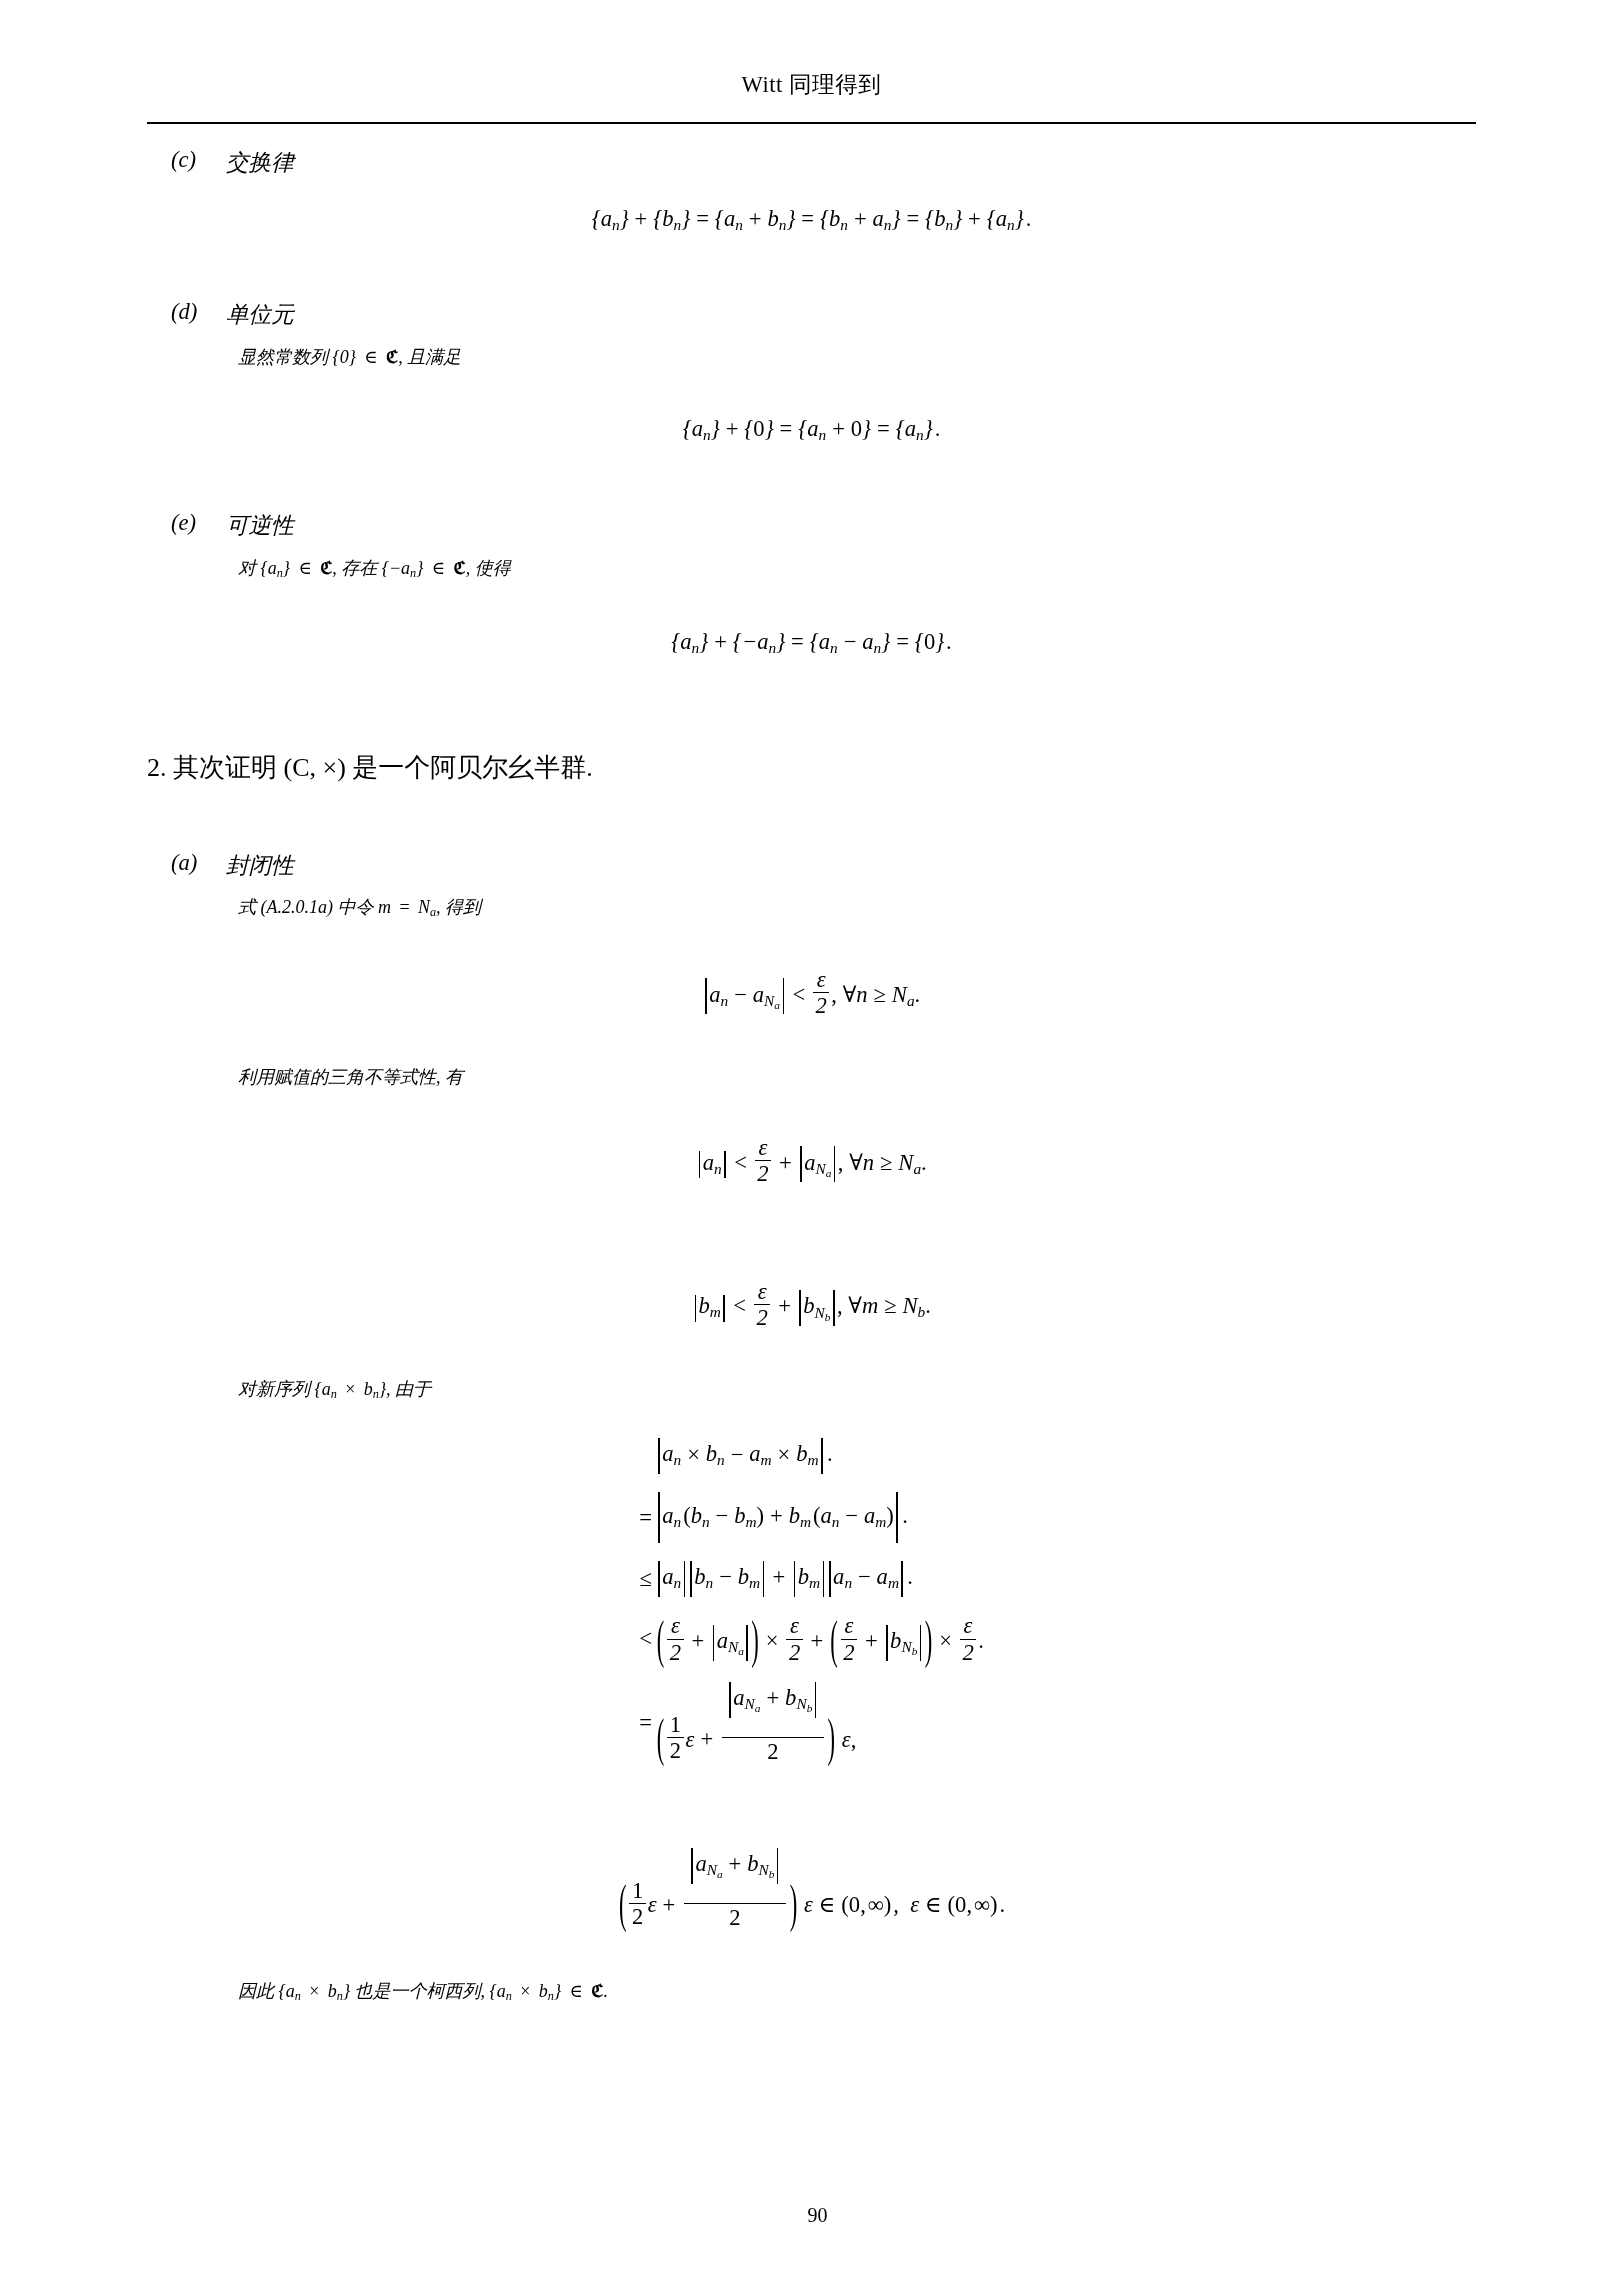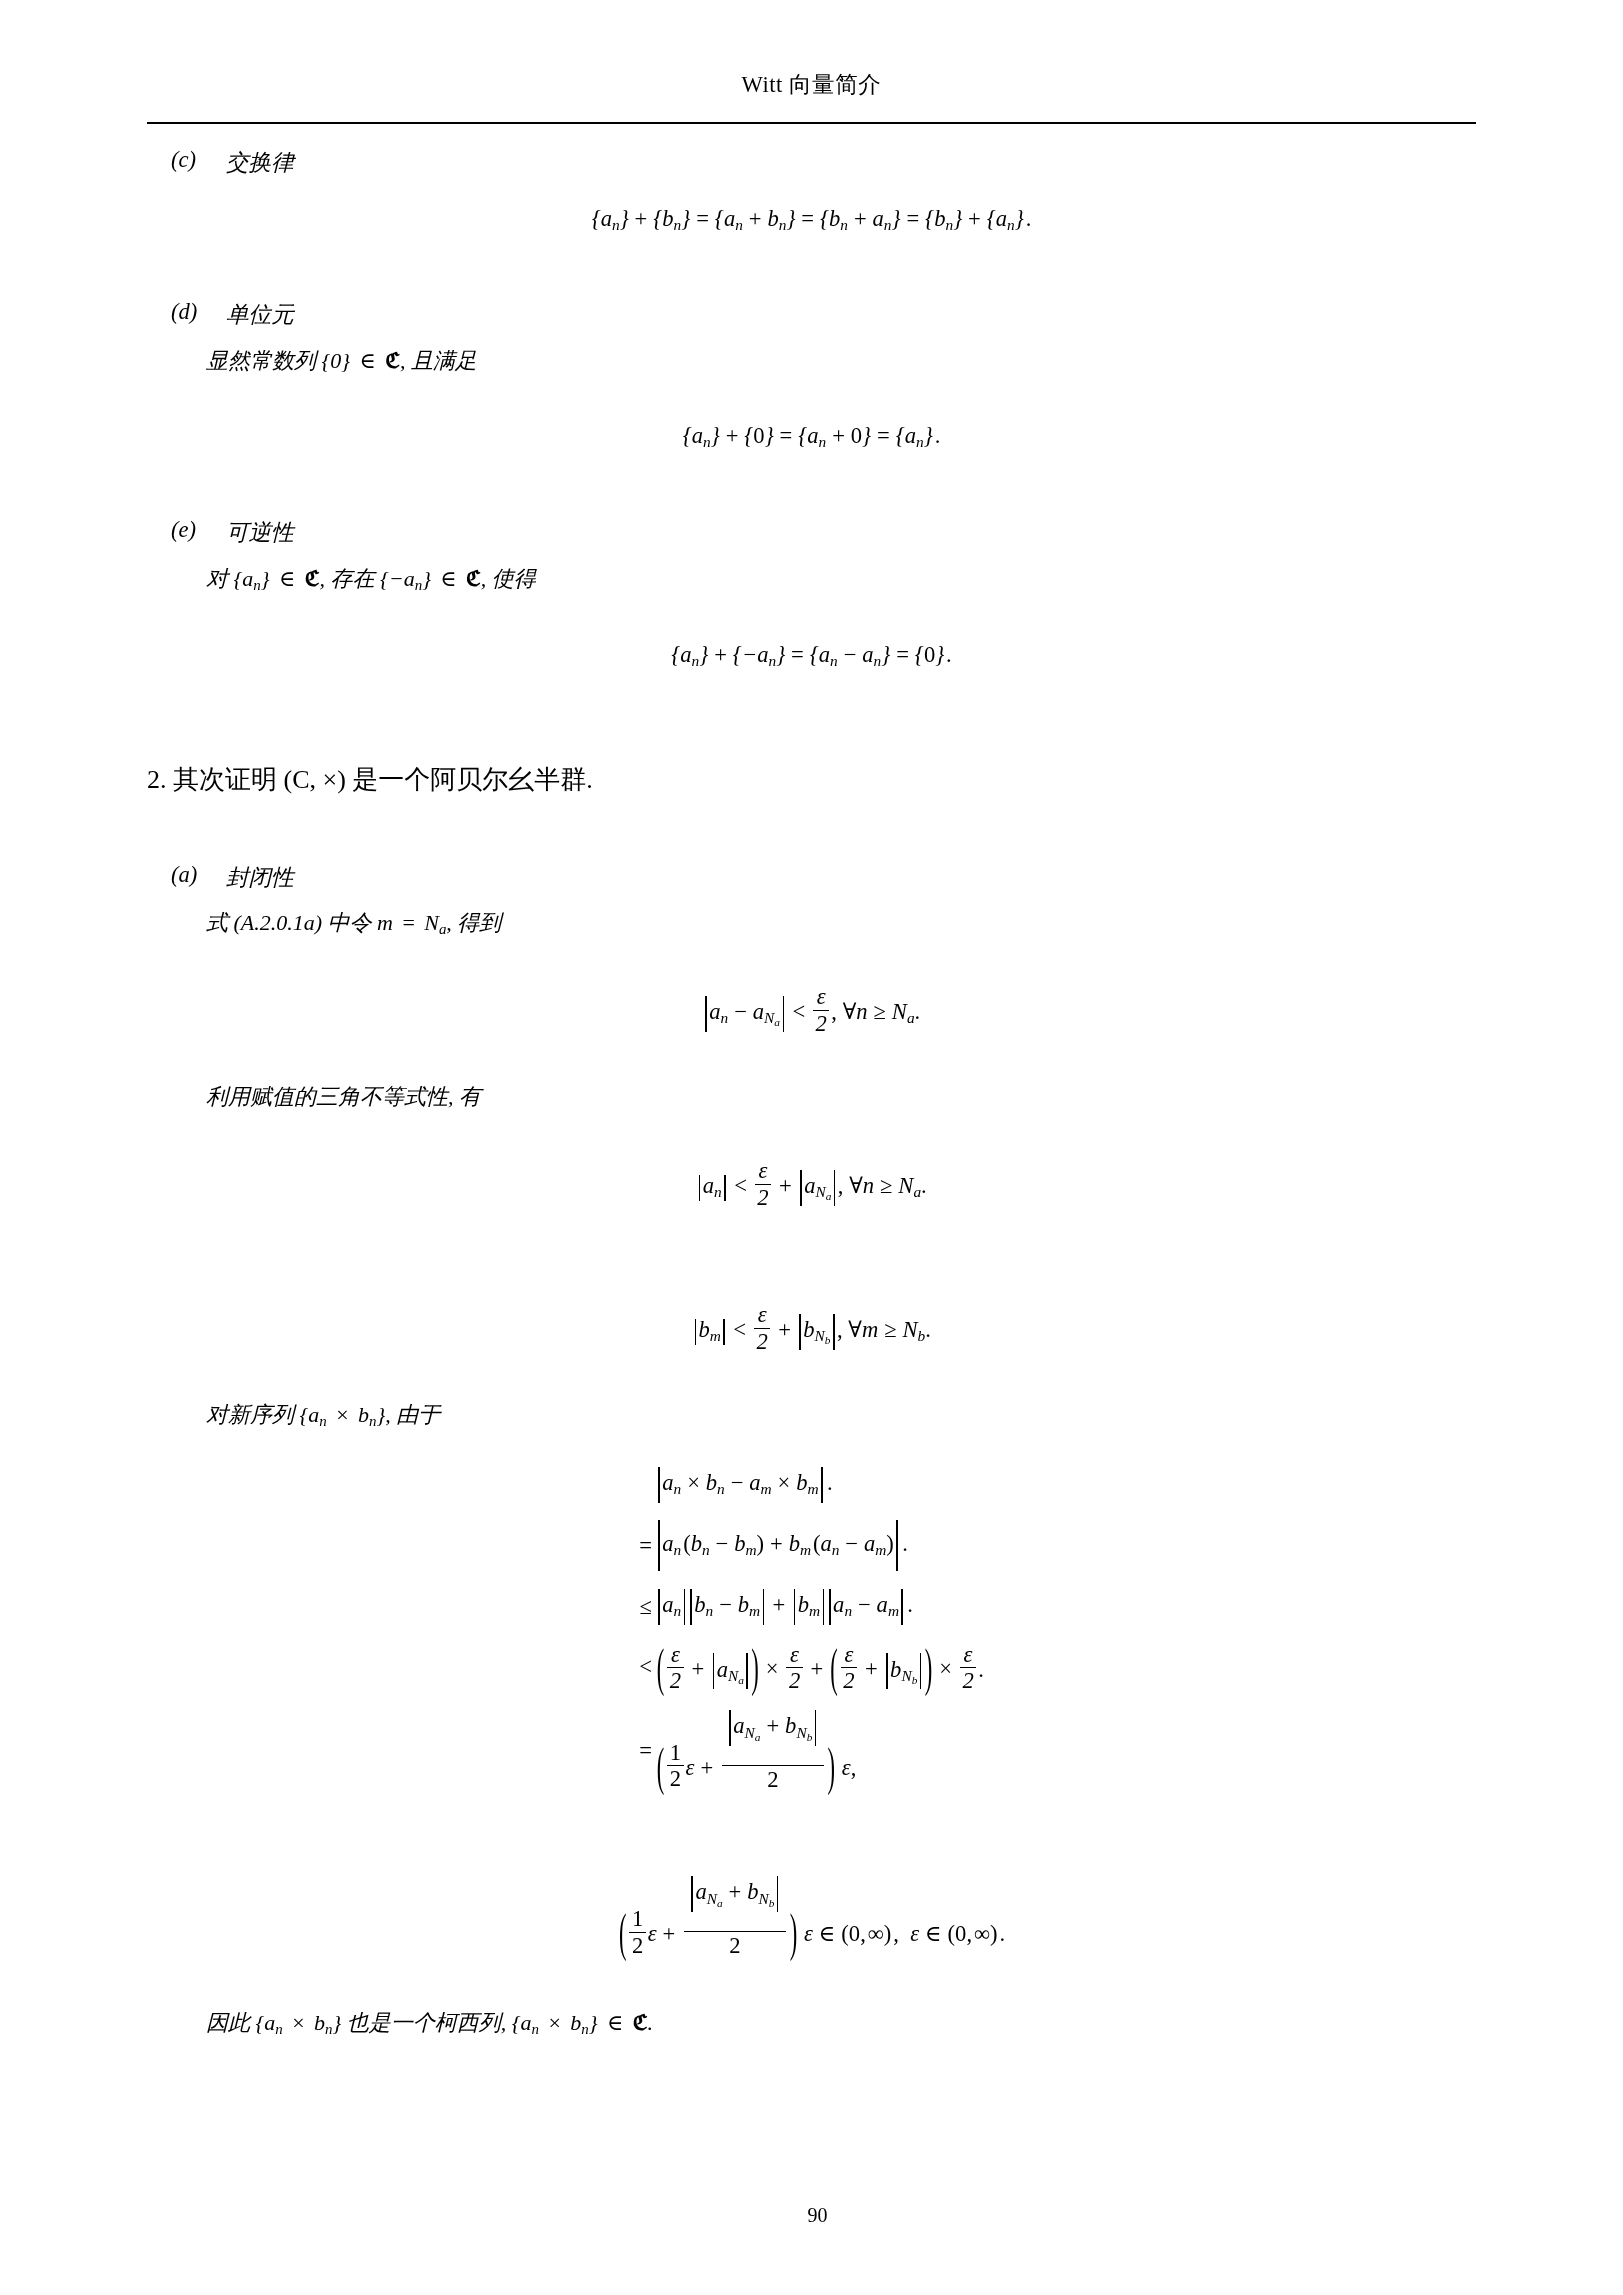--- a/index.html
+++ b/index.html
@@ -67,22 +67,22 @@
     font-style: italic;
   }
   .item2 > .marker {
     position: absolute;
     left: -55px;
     top: 0;
     font-style: italic;
   }
 
   .para {
-    margin-left: 59px;
-    font-size: 22px;
+    margin-left: 91px;
+    font-size: 18px;
     font-style: normal;
   }
 
   .disp {
     text-align: center;
     font-size: 22.6px;
     font-style: normal;
   }
 
   .gap-sm { height: 14.7px; }
@@ -208,21 +208,21 @@
     text-align: center;
     font-size: 20px;
   }
 </style>
 </head>
 <body>
 
 <div class="page">
 
   <div class="header">
-    <span class="header-title">Witt 向量简介</span>
+    <span class="header-title">Witt 同理得到</span>
   </div>
   <div class="header-rule"></div>
 
   <div class="content">
 
     <div class="item2">
       <span class="marker">(c)</span>
       <span>交换律</span>
     </div>
 

